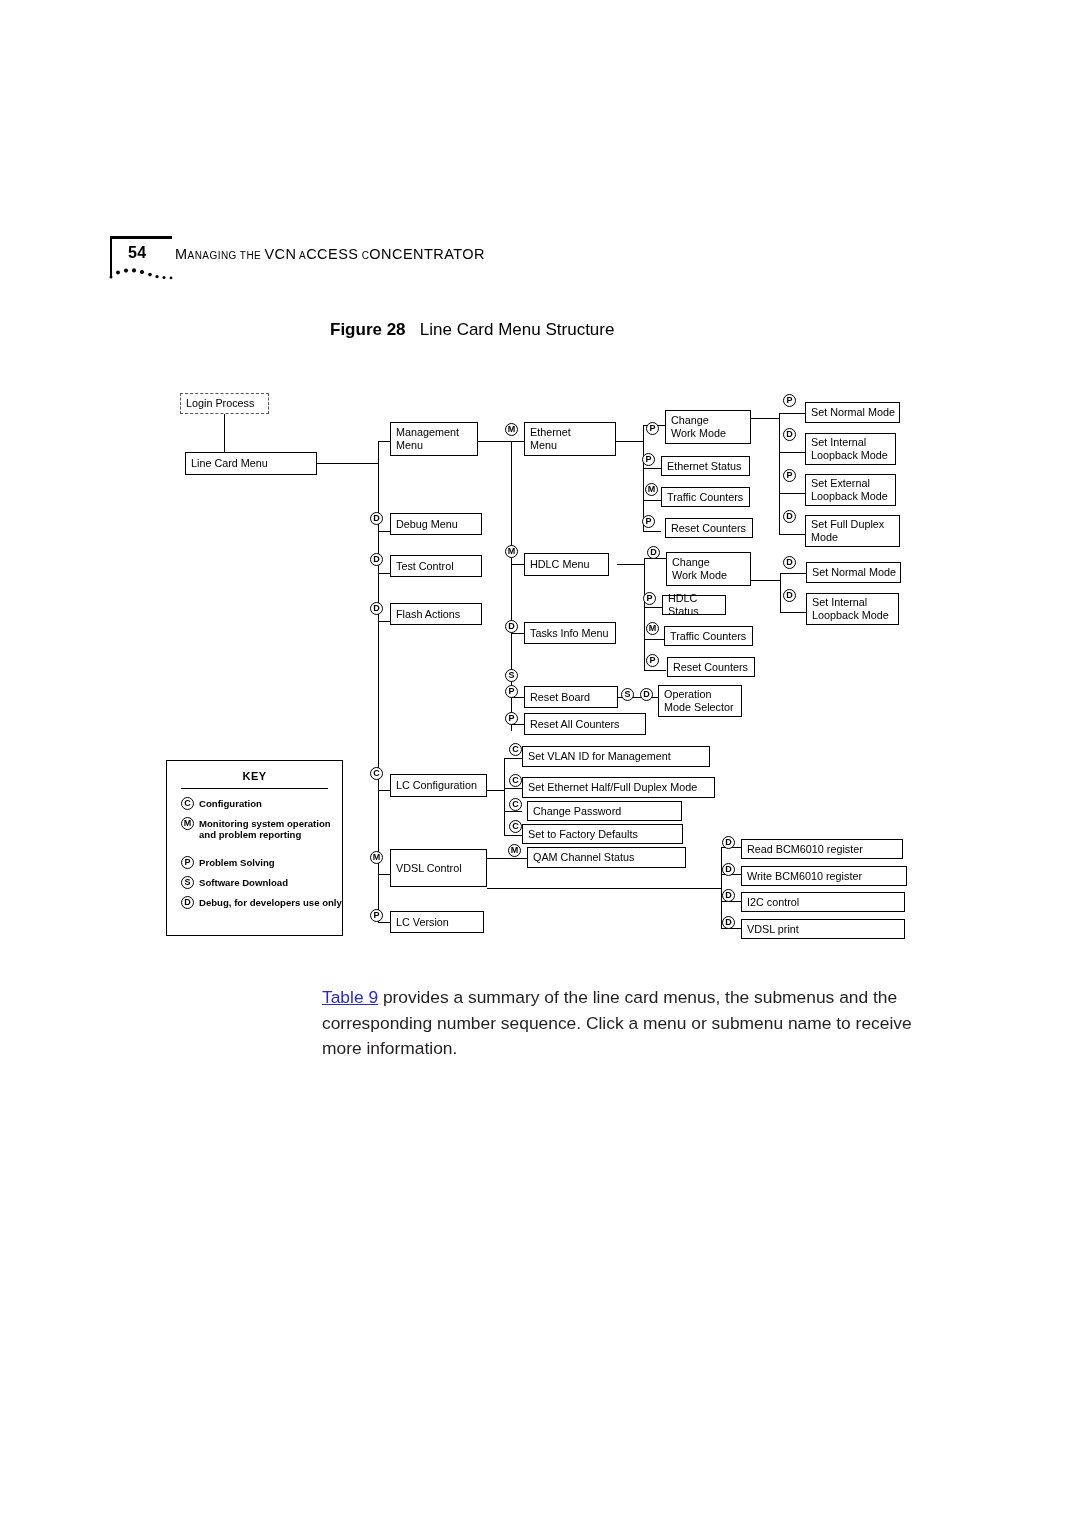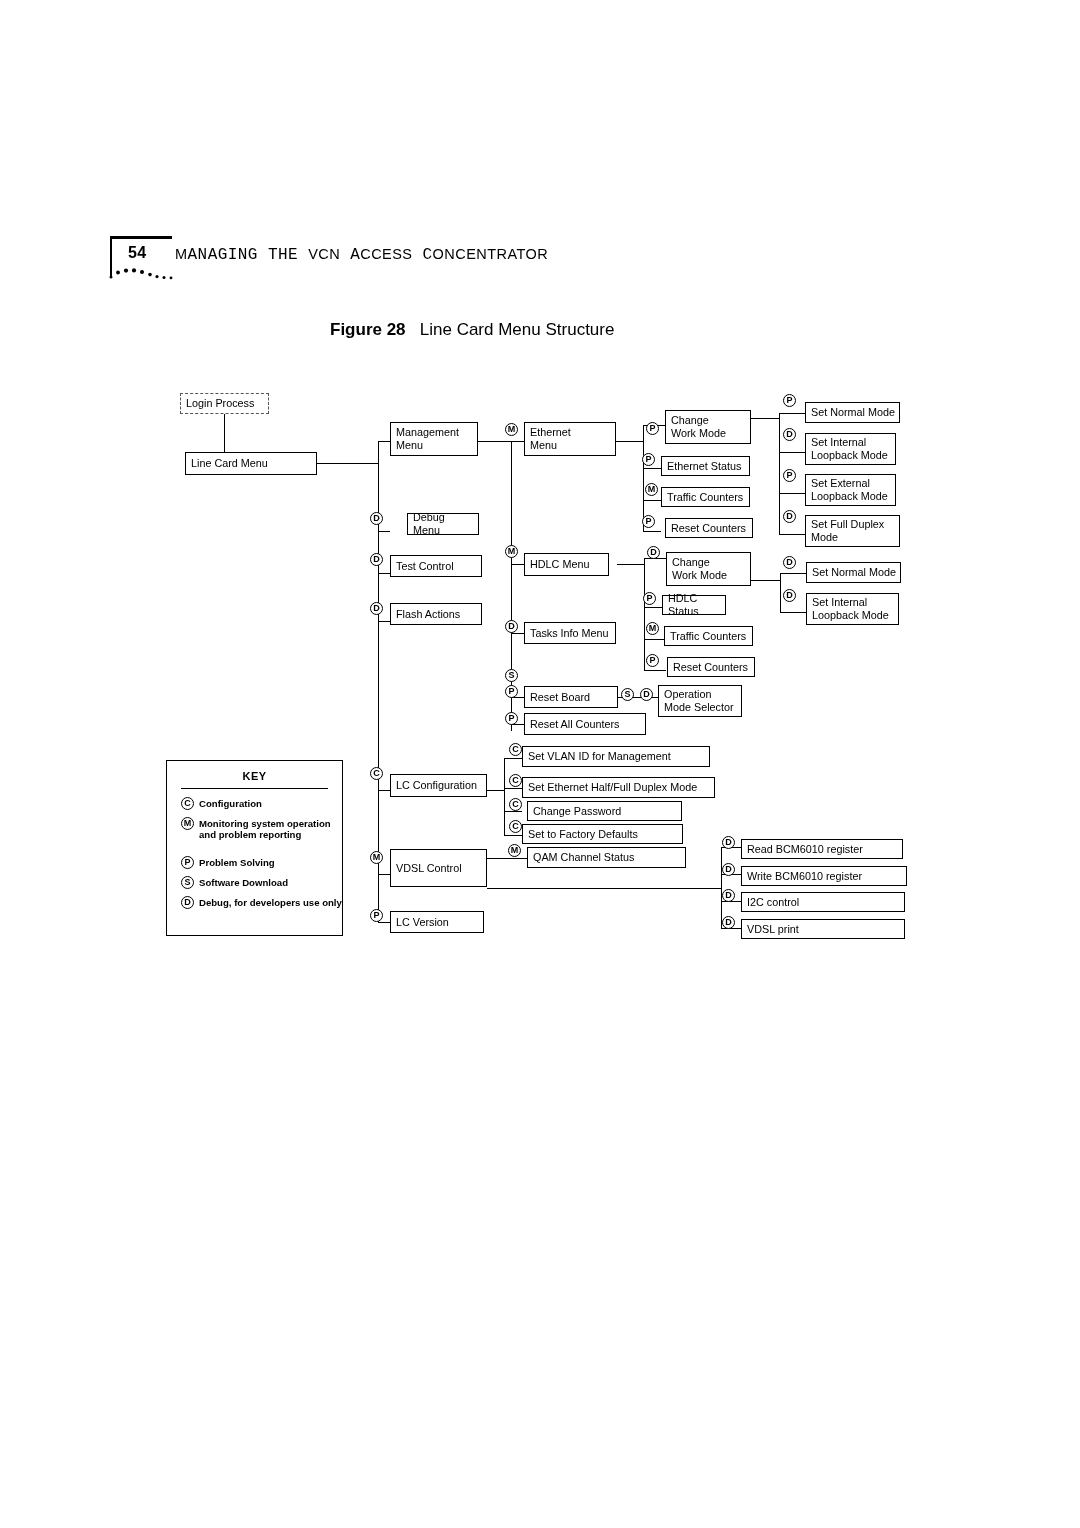--- a/index.html
+++ b/index.html
@@ -11,21 +11,21 @@
     position:relative;
     overflow:hidden;
   }
   .page{position:absolute;left:0;top:0;width:1080px;height:1528px;}
 
   
   .hdr-rule{position:absolute;left:110px;top:236px;width:62px;height:3px;background:#000;}
   .hdr-vrule{position:absolute;left:110px;top:236px;width:2px;height:40px;background:#000;}
   .folio{position:absolute;left:128px;top:244px;font-size:16px;font-weight:bold;letter-spacing:.3px;}
   .runhead{position:absolute;left:175px;top:246px;font-size:14.5px;letter-spacing:.45px;white-space:nowrap;}
-  .runhead .sc{font-size:16px;font-family:Liberation Mono, monospace;}
+  .runhead .sc{font-size:10px;}
   .dotarc{position:absolute;left:108px;top:262px;width:70px;height:22px;}
 
   
   .figcap{position:absolute;left:330px;top:320px;font-size:17px;white-space:nowrap;}
   .figcap b{font-weight:bold;}
   .figcap .cap-t{font-weight:normal;}
 
   
   .diagram{position:absolute;left:0px;top:0px;width:1080px;height:1528px;padding-left:40px;}
 
@@ -166,21 +166,21 @@
     <div class="ln lnh" style="left:721px;top:928px;width:20px;"></div>
 
     <div class="nbox dashed c" style="left:180px;top:393px;width:89px;height:21px;"><span>Login Process</span></div>
 
     <div class="nbox c" style="left:185px;top:452px;width:132px;height:23px;"><span>Line Card Menu</span></div>
 
     <div class="nbox" style="left:390px;top:422px;width:88px;height:34px;padding-top:3px;"><span>Management
 Menu</span></div>
     <div class="badge" style="left:505px;top:423px;">M</div>
 
-    <div class="nbox c" style="left:390px;top:513px;width:72px;height:22px;margin-left:17px;"><span>Debug Menu</span></div>
+    <div class="nbox c" style="left:390px;top:513px;width:92px;height:22px;"><span>Debug Menu</span></div>
     <div class="badge" style="left:370px;top:512px;">D</div>
 
     <div class="nbox c" style="left:390px;top:555px;width:92px;height:22px;text-align:center;"><span>Test Control</span></div>
     <div class="badge" style="left:370px;top:553px;">D</div>
 
     <div class="nbox c" style="left:390px;top:603px;width:92px;height:22px;"><span>Flash Actions</span></div>
     <div class="badge" style="left:370px;top:602px;">D</div>
 
     <div class="nbox" style="left:524px;top:422px;width:92px;height:34px;padding-top:3px;"><span>Ethernet
 Menu</span></div>
@@ -312,15 +312,16 @@
       </div>
 
       <div class="keyrow" style="left:14px;top:135px;width:150px;">
         <span class="badge kb" style="position:absolute;left:0;top:0;">D</span>
         <span class="kt">Debug, for developers use only</span>
       </div>
     </div>
 
   </div>
 
+  <div class="para" style="left:322px;top:985px;width:610px;"><a class="lnk" href="#">Table 9</a><span> provides a summary of the line card menus, the submenus and the corresponding number sequence. Click a menu or submenu name to receive more information.</span></div>
 
 
 </div>
 
 </body></html>

